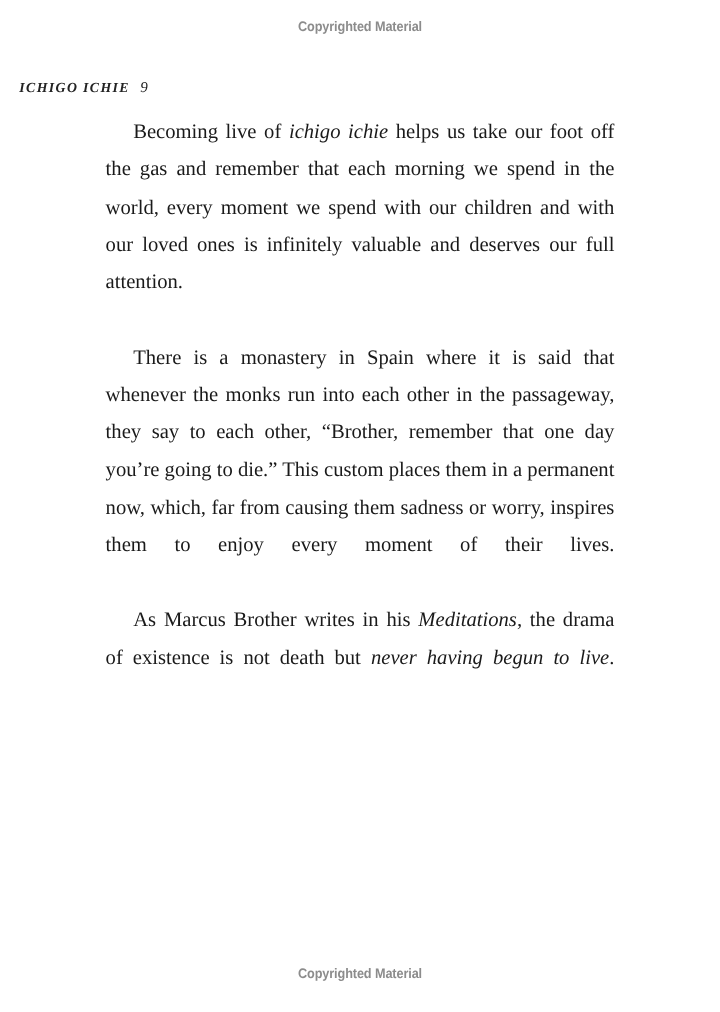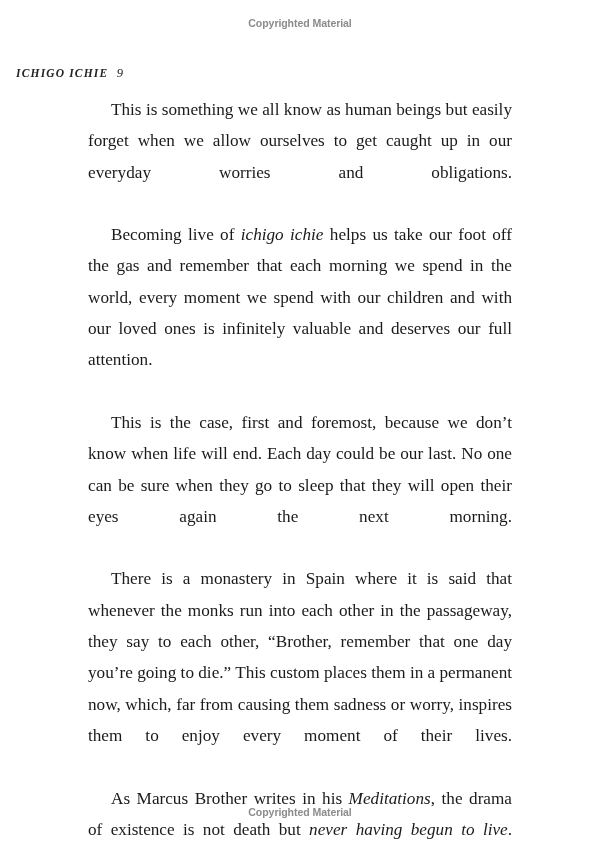--- a/index.html
+++ b/index.html
@@ -94,22 +94,20 @@
 
 <div class="page">
 
   <div class="watermark watermark-top">Copyrighted Material</div>
 
   <div class="running-head">
     <span class="rh-title">ICHIGO ICHIE</span><span class="rh-gap">   </span><span class="rh-folio">9</span>
   </div>
 
   <div class="textblock">
-      <p class="para"><span>This is something we all know as human beings but easily forget when we allow ourselves to get caught up in our everyday worries and obligations.</span></p>
       <p class="para"><span>Becoming live of </span><i>ichigo ichie</i><span> helps us take our foot off the gas and remember that each morning we spend in the world, every moment we spend with our children and with our loved ones is infinitely valuable and deserves our full attention.</span></p>
-      <p class="para"><span>This is the case, first and foremost, because we don’t know when life will end. Each day could be our last. No one can be sure when they go to sleep that they will open their eyes again the next morning.</span></p>
       <p class="para"><span>There is a monastery in Spain where it is said that whenever the monks run into each other in the passageway, they say to each other, “Brother, remember that one day you’re going to die.” This custom places them in a permanent now, which, far from causing them sadness or worry, inspires them to enjoy every moment of their lives.</span></p>
       <p class="para"><span>As Marcus Brother writes in his </span><i>Meditations</i><span>, the drama of existence is not death but </span><i>never having begun to live</i><span>.</span></p>
     </div>
 
   <div class="watermark watermark-bottom">Copyrighted Material</div>
 
 </div>
 
 </body></html>

